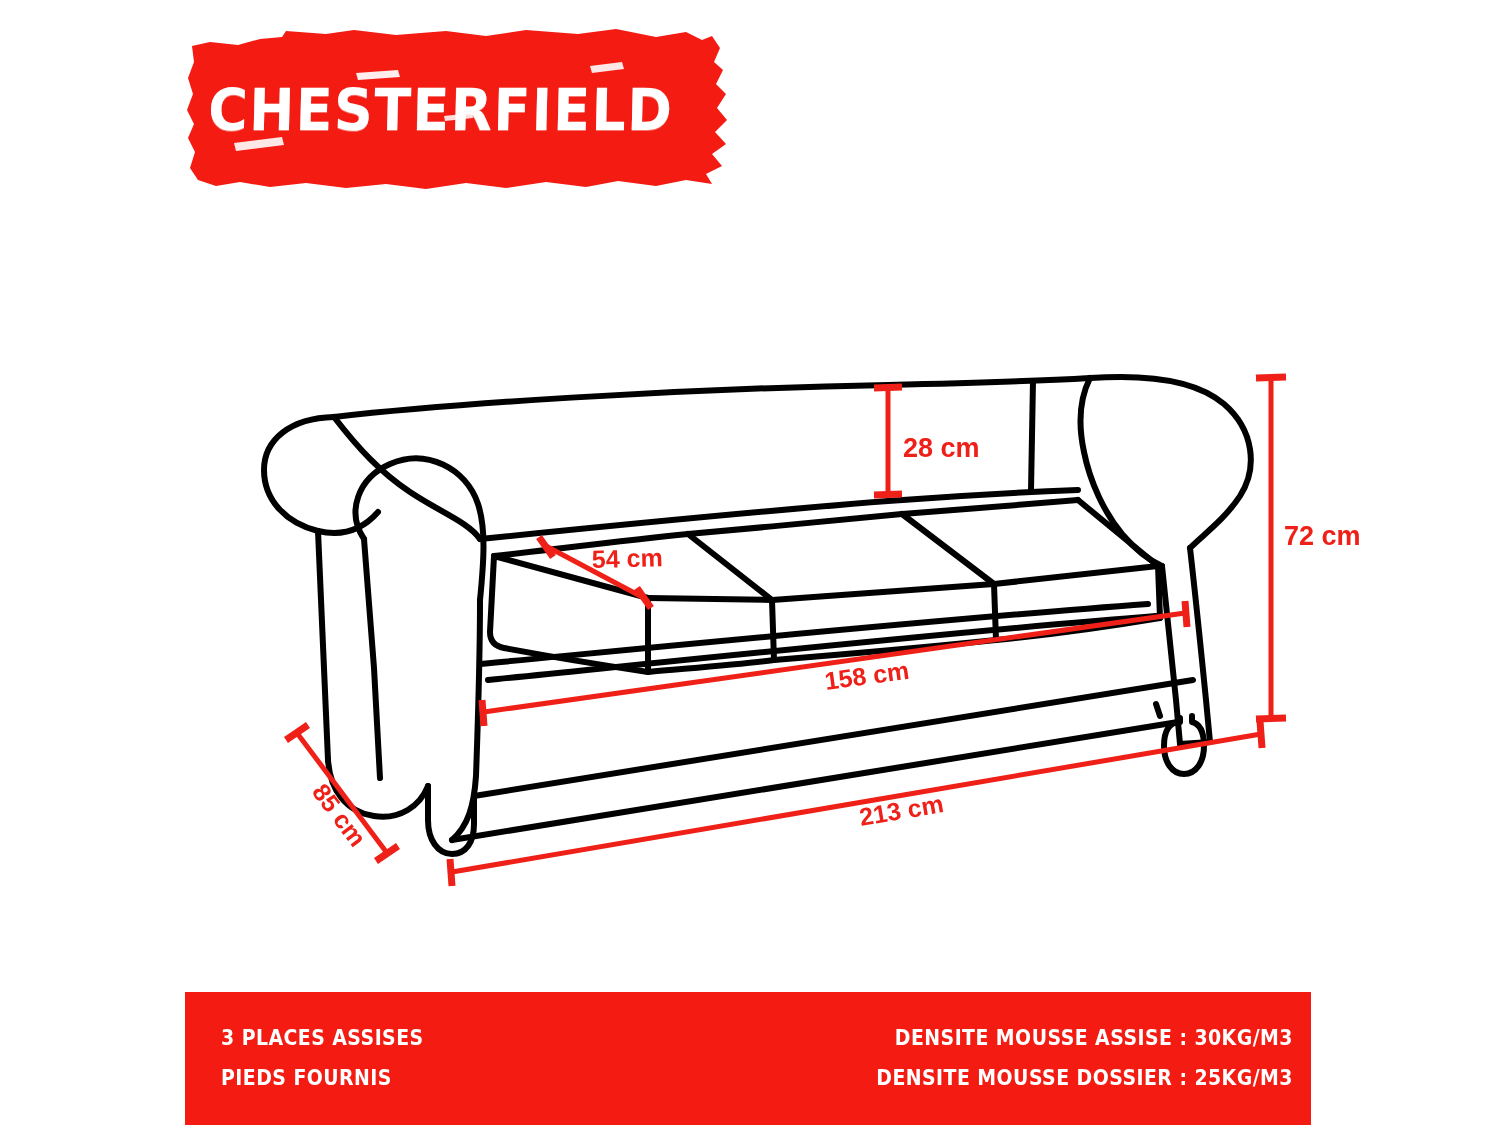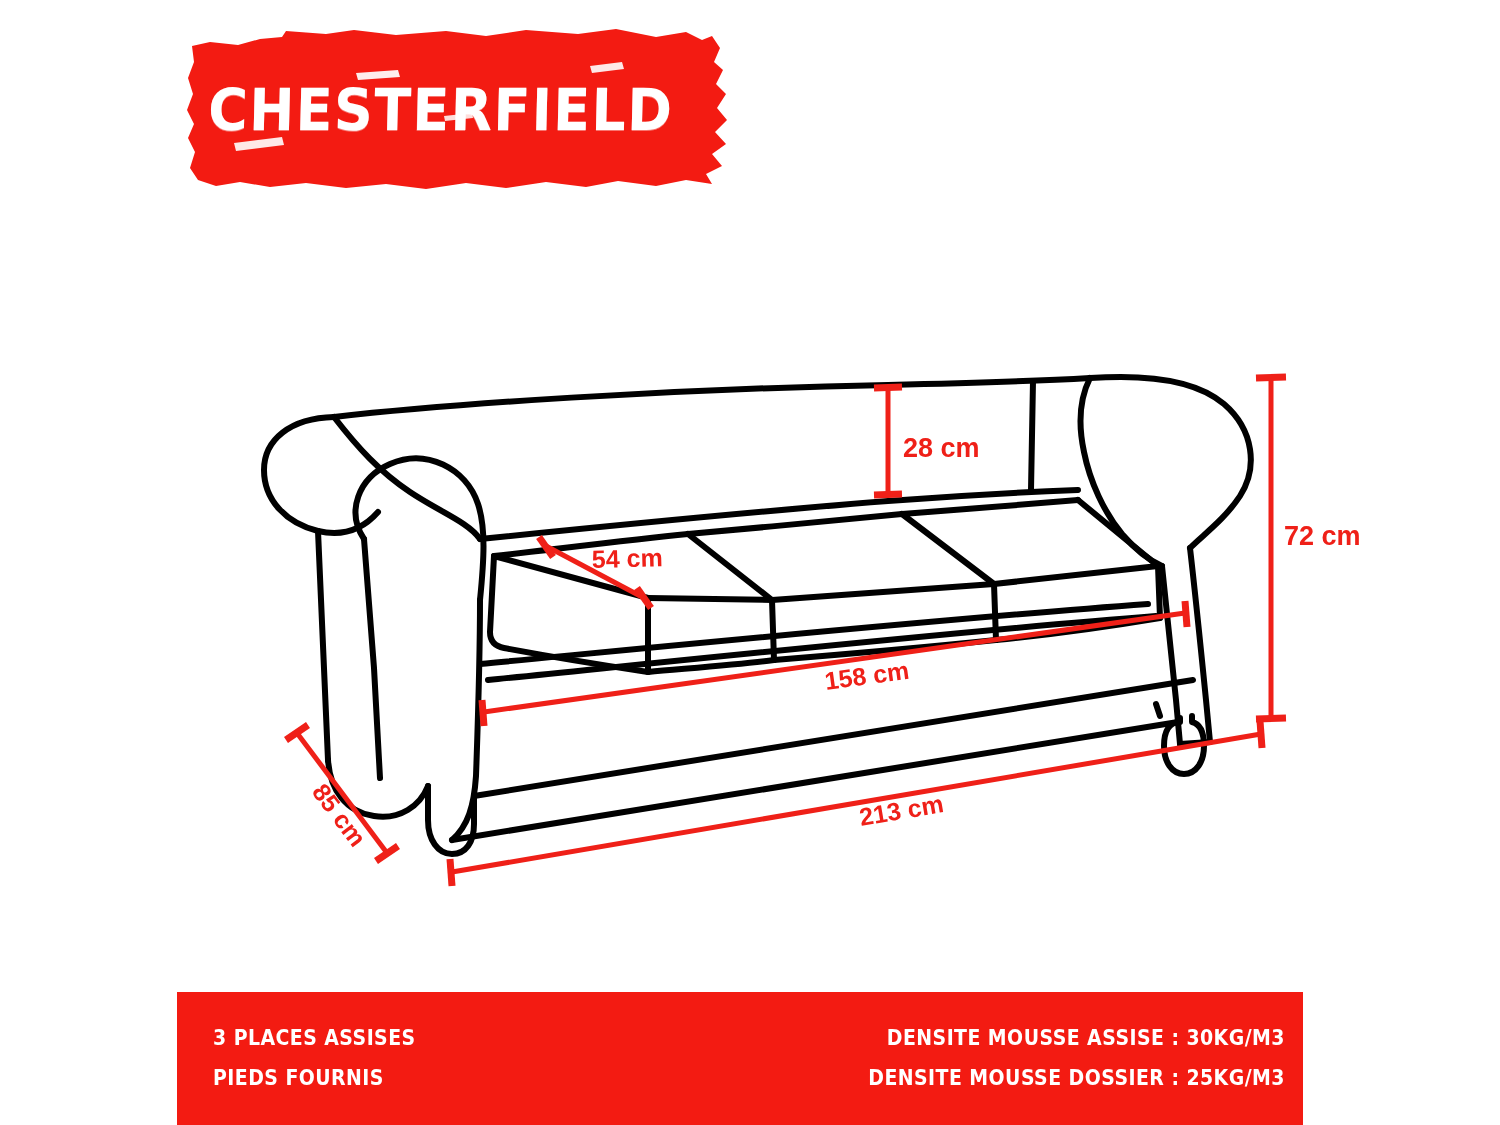--- a/index.html
+++ b/index.html
@@ -65,21 +65,21 @@
     height: 1125px;
     margin-left: 28px;
   }
   #drawing svg {
     display: block;
   }
 
   
   #bottom-banner {
     position: absolute;
-    left: 177px;
+    left: 185px;
     top: 992px;
     width: 1126px;
     height: 133px;
     background: #f31b12;
     box-sizing: border-box;
     padding: 24px 30px 18px 34px;
   }
   .banner-col {
     position: absolute;
     top: 26px;

